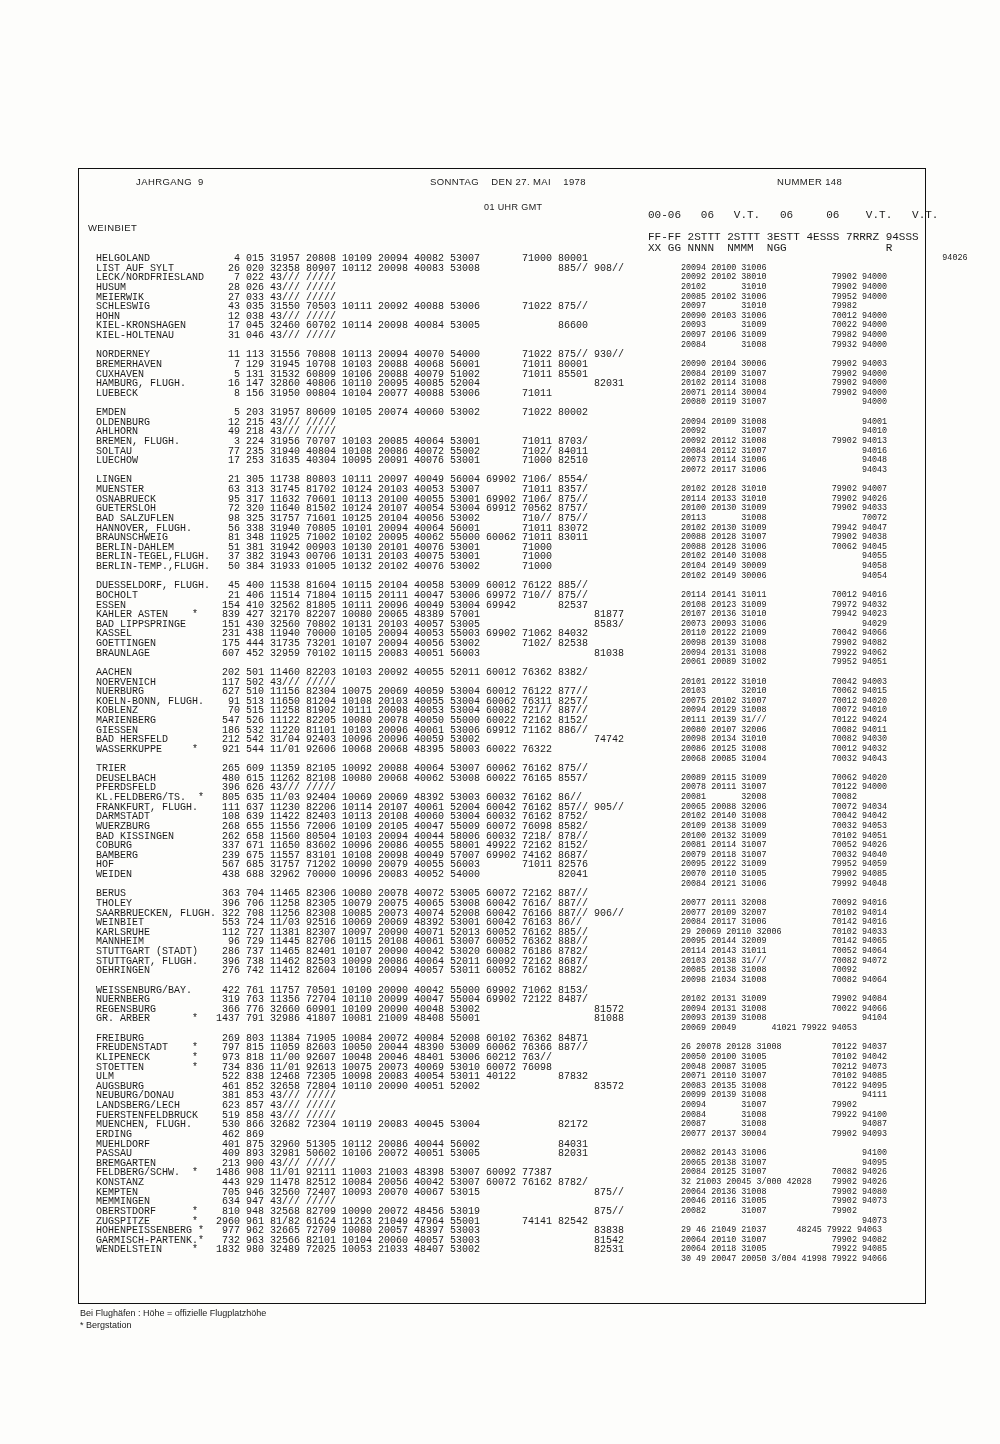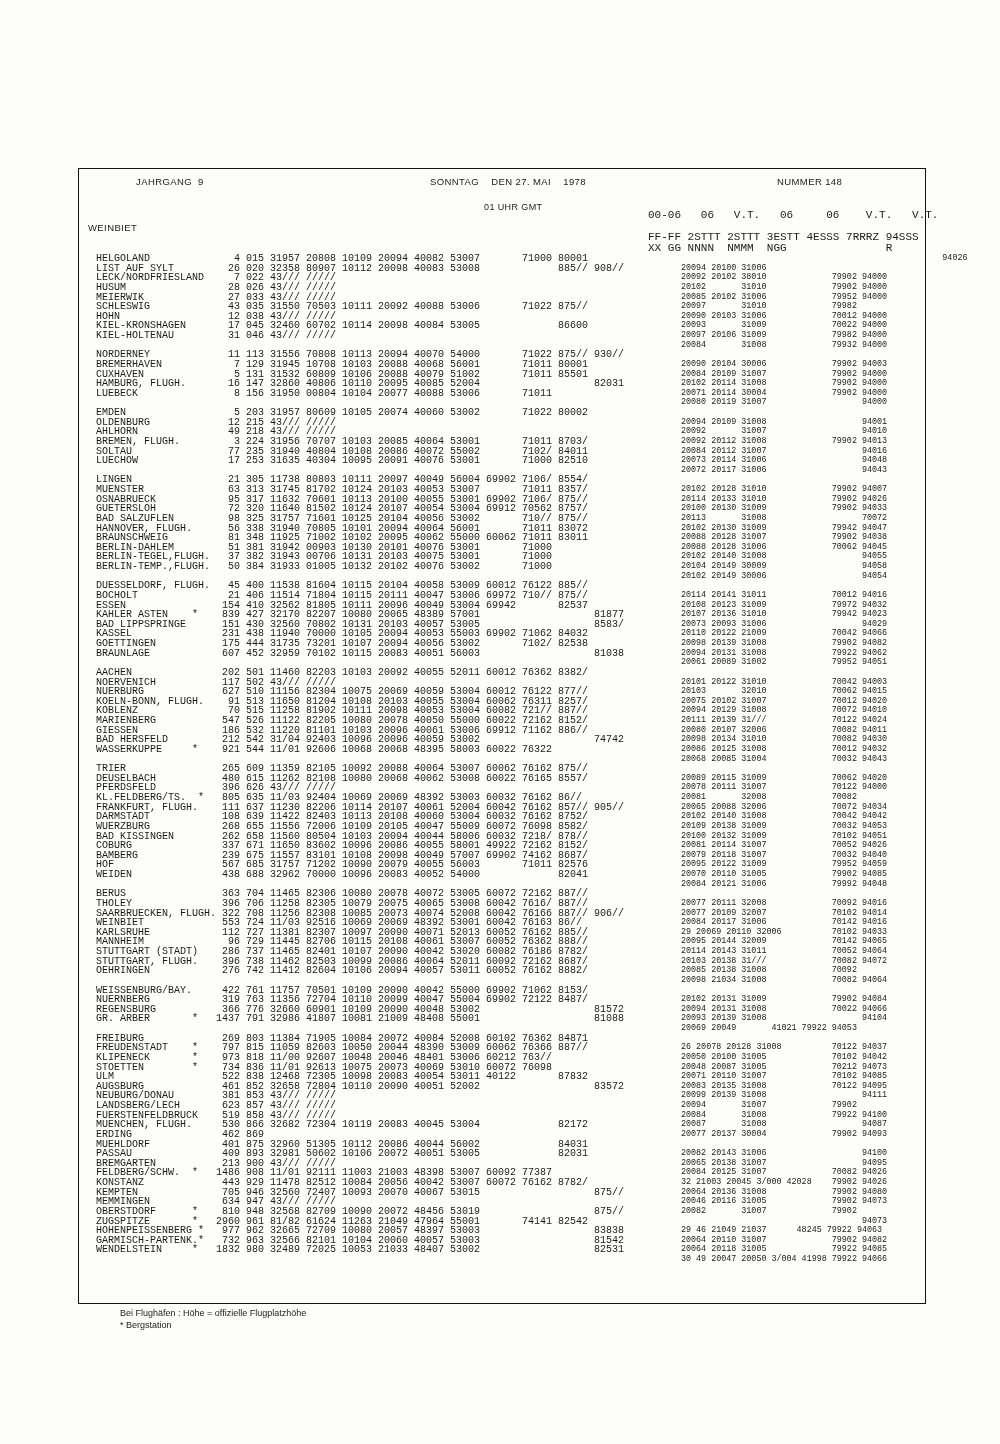--- a/index.html
+++ b/index.html
@@ -88,21 +88,20 @@
     letter-spacing: 0px;
     margin-left: 9px;
   }
   #footnotes {
     position: absolute;
     left: 80px;
     top: 1308px;
     font-size: 9px;
     line-height: 11.5px;
     white-space: pre;
-    margin-left: 40px;
   }
   .mono { font-family: "Liberation Mono", "DejaVu Sans Mono", monospace; }
 </style>
 </head>
 <body>
 
 <div id="sheet">
 
   <div id="frame"></div>
 

